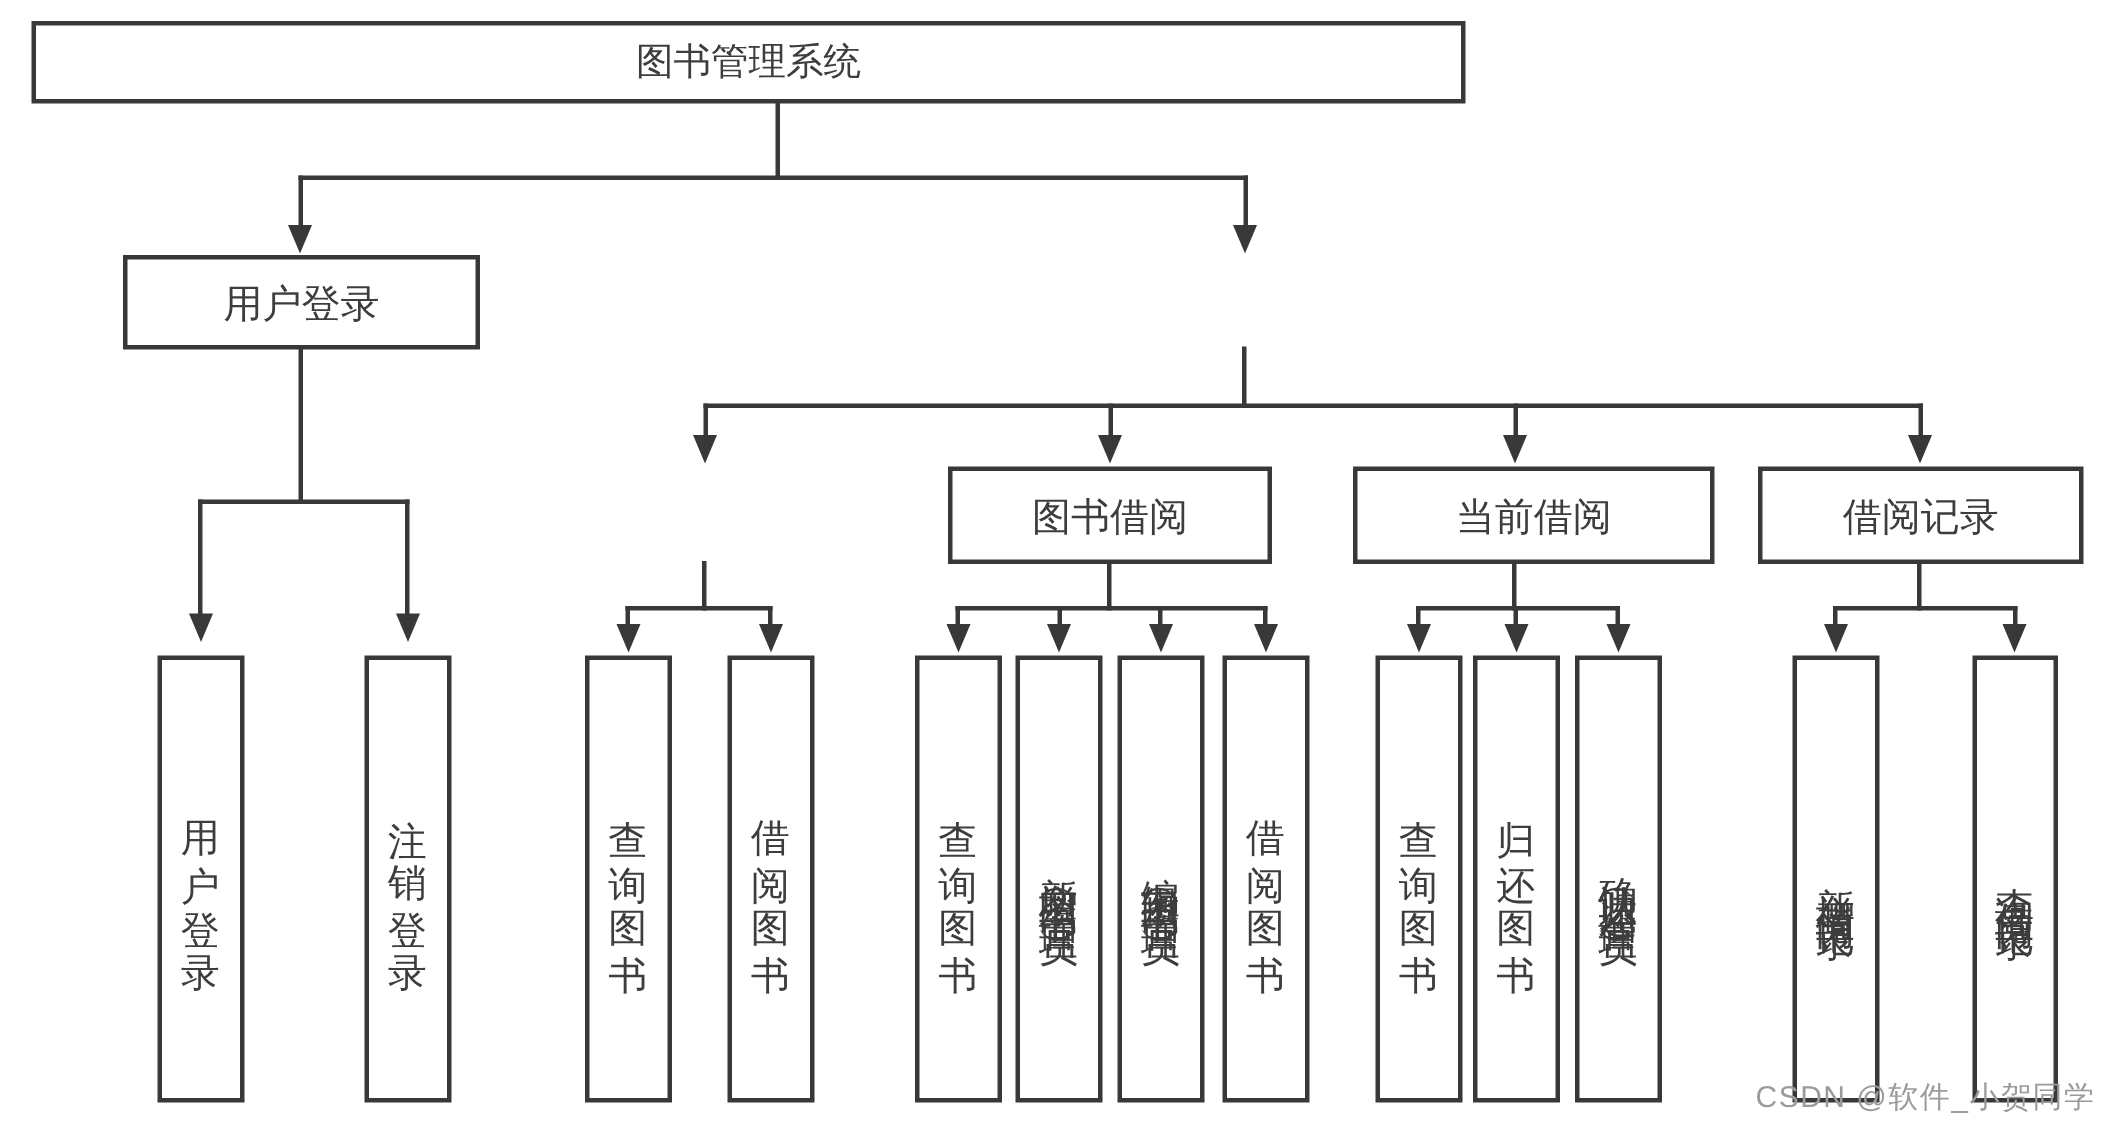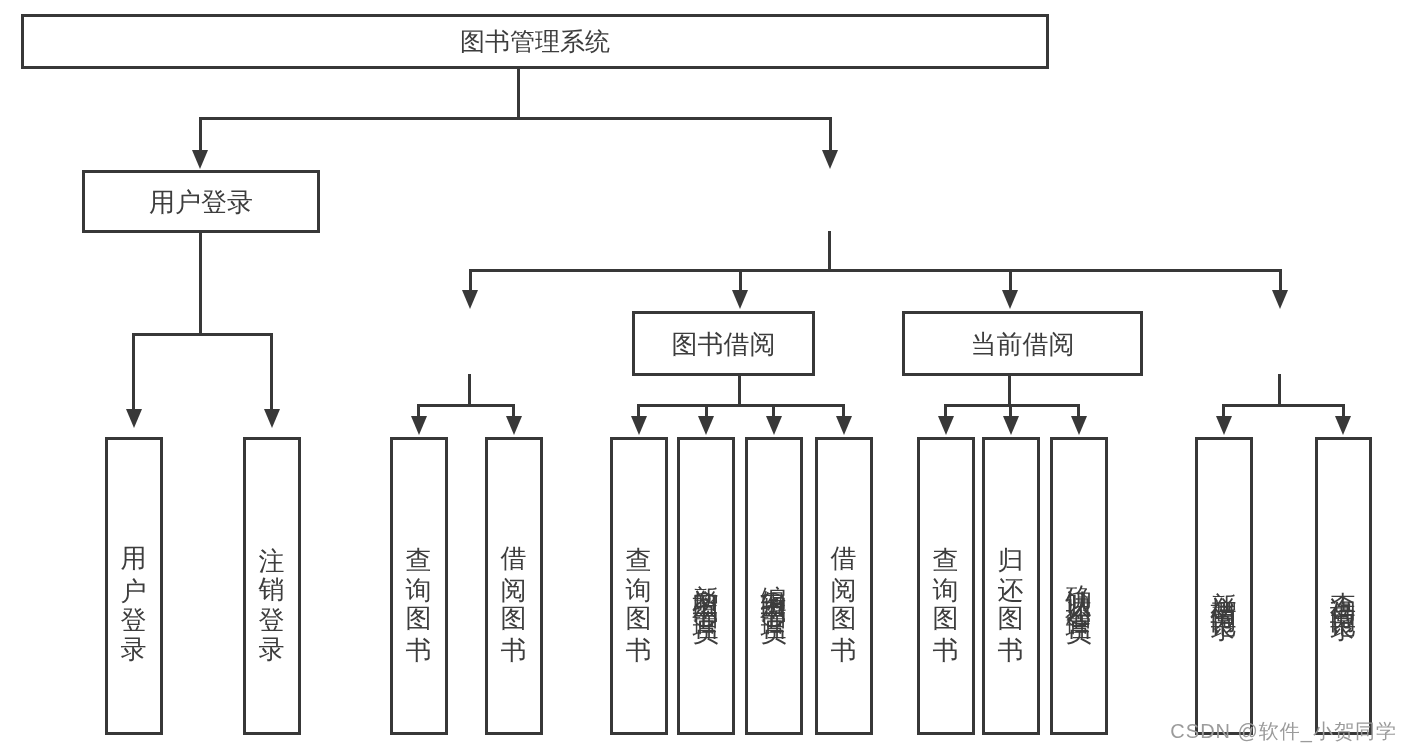--- a/index.html
+++ b/index.html
@@ -40,33 +40,36 @@
     position:absolute;right:8px;top:718px;
     font-size:20px;color:var(--watermark,#9b9b9b);
     letter-spacing:1px;white-space:nowrap;z-index:5;
   }
 </style>
 </head>
 <body>
 
 <div class="chart">
 
-  <div class="node hn root" style="left:21px;top:14px;width:1028px;height:55px">
+  <div class="node hn root" style="left:21px;top:14px;width:956px;height:55px">
     <span>图书管理系统</span>
   </div>
 
   <div class="node hn" style="left:82px;top:170px;width:238px;height:63px">
     <span>用户登录</span>
   </div>
 
-  <div class="node hn" style="left:632px;top:311px;width:183px;height:65px">
+  <div class="node hn" style="left:632px;top:311px;width:216px;height:65px">
     <span>图书借阅</span>
   </div>
   <div class="node hn" style="left:902px;top:311px;width:241px;height:65px">
     <span>当前借阅</span>
+  </div>
+  <div class="node hn" style="left:1172px;top:311px;width:217px;height:65px">
+    <span>借阅记录</span>
   </div>
 
   <div class="node vn" style="left:105px;top:437px;width:58px;height:298px">
     <span class="vs">用户登录</span>
   </div>
   <div class="node vn" style="left:243px;top:437px;width:58px;height:298px">
     <span class="vs">注销登录</span>
   </div>
 
   <div class="node vn" style="left:390px;top:437px;width:58px;height:298px">

